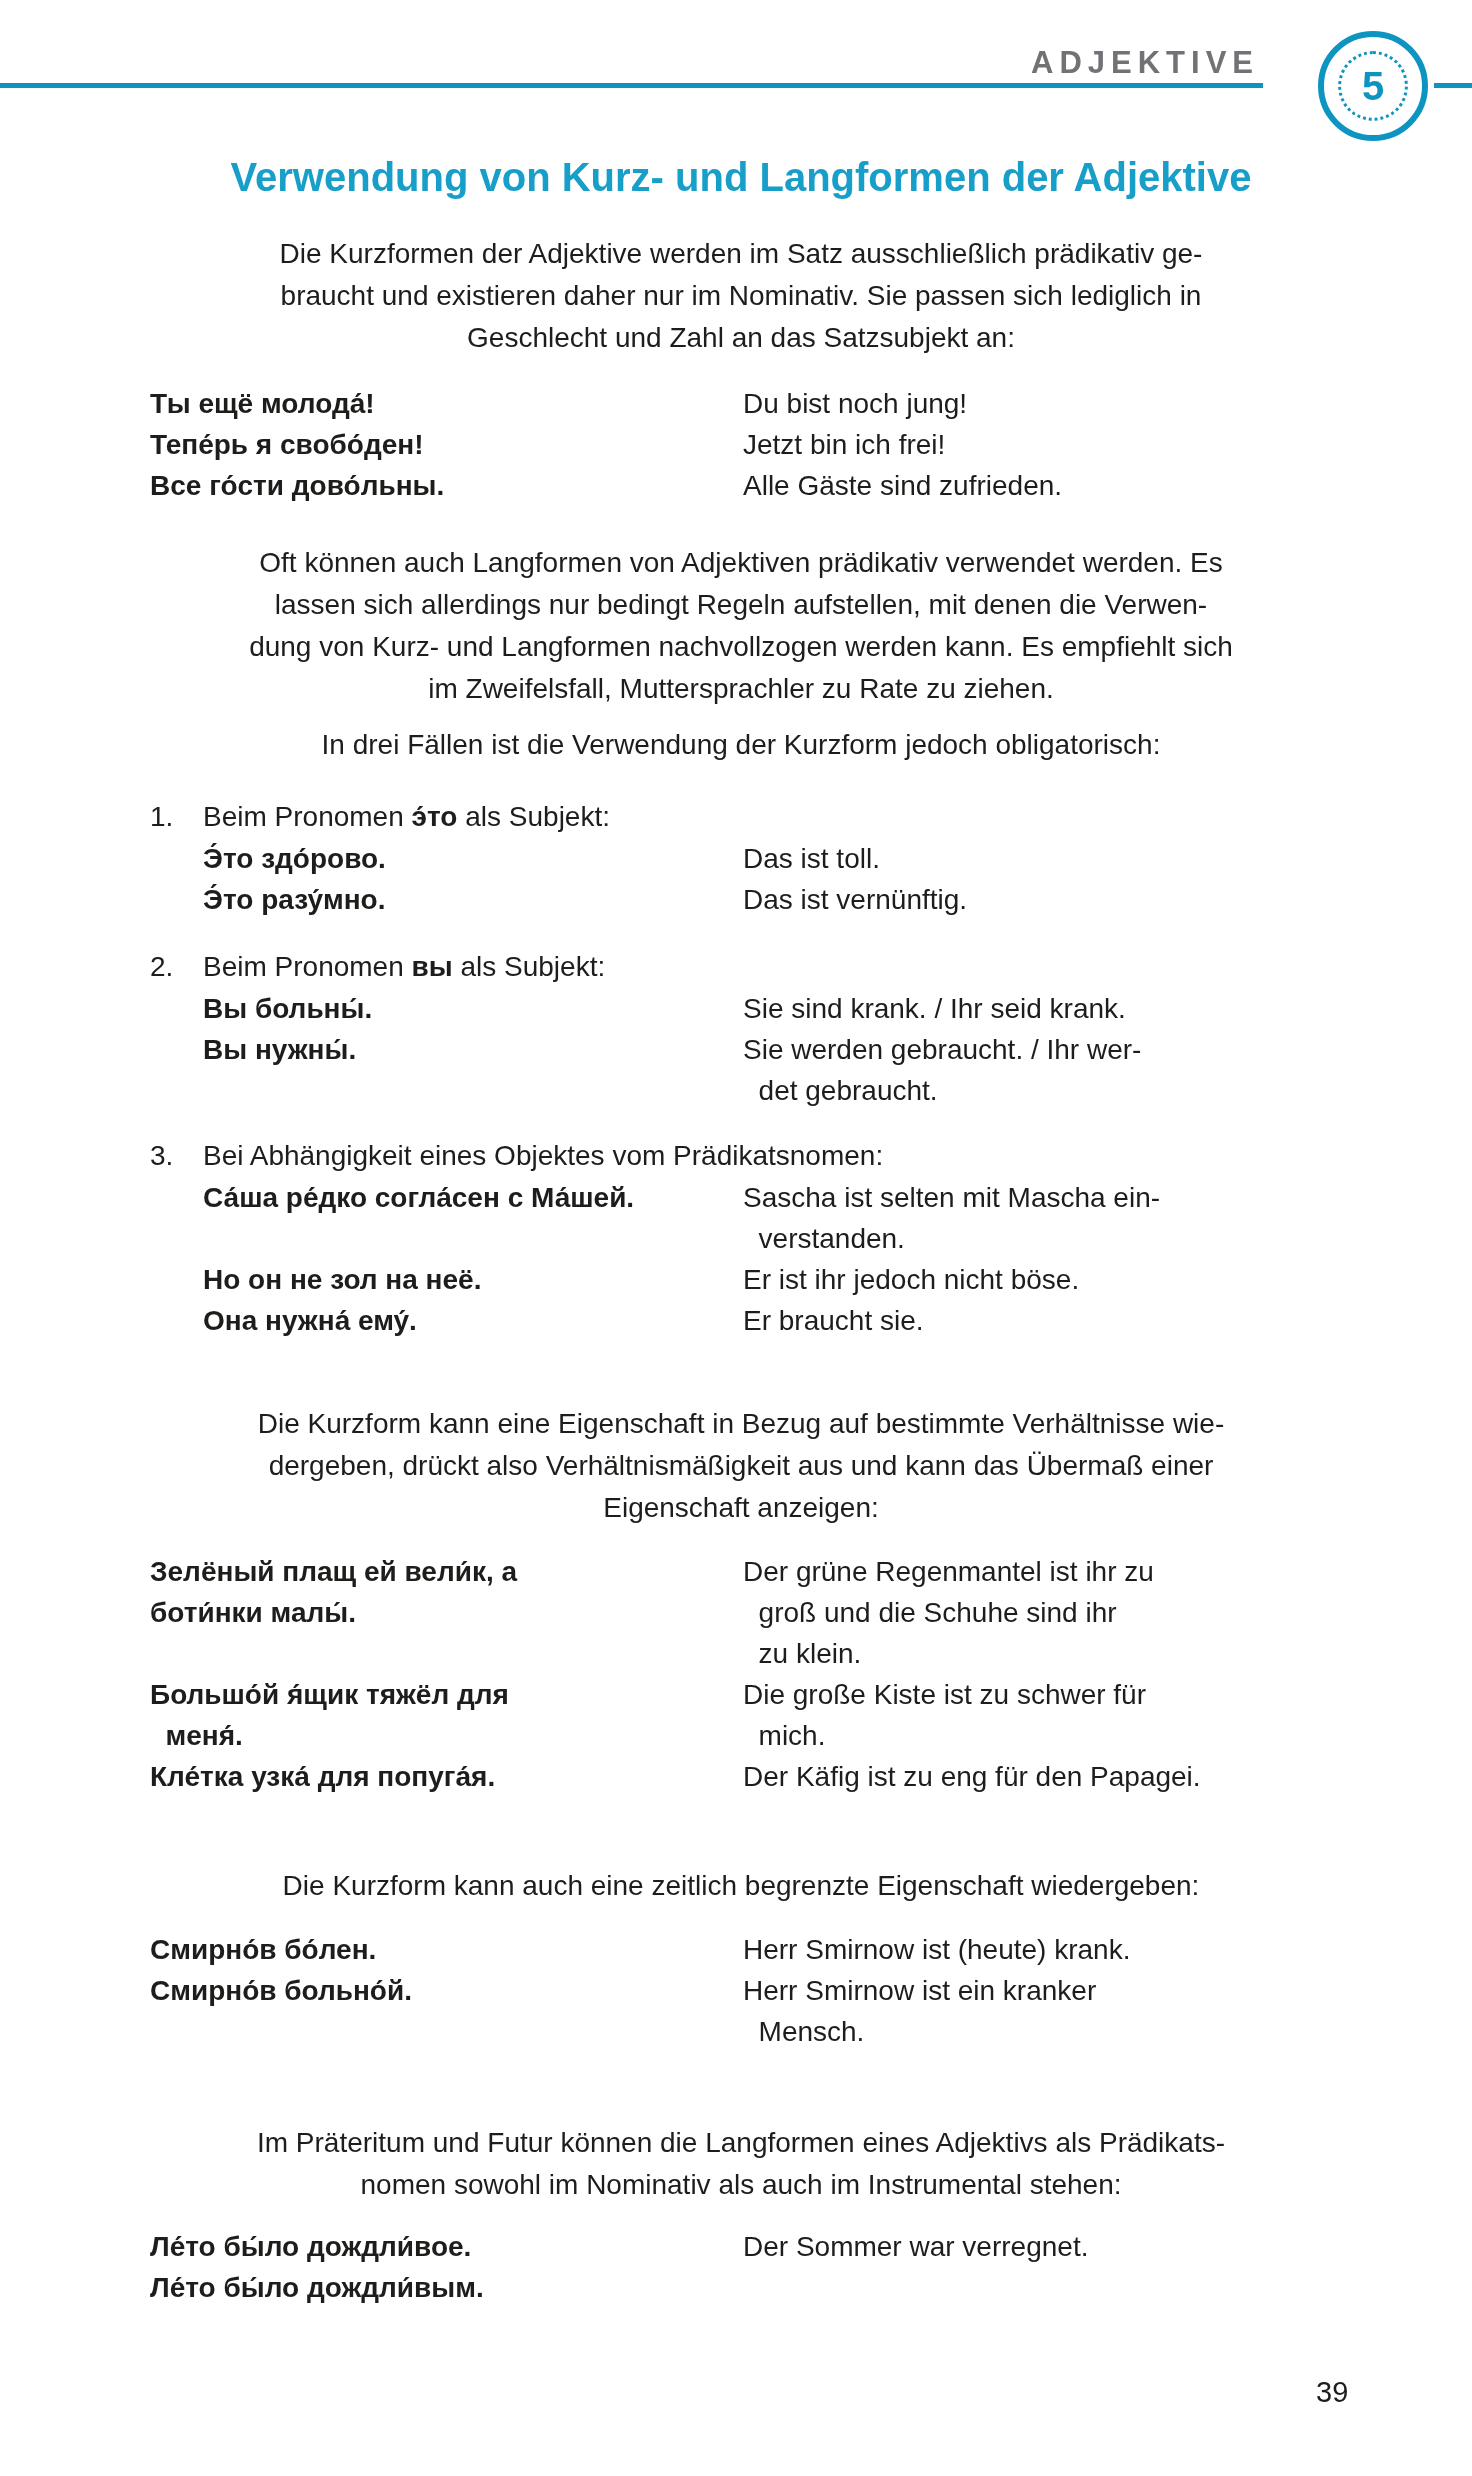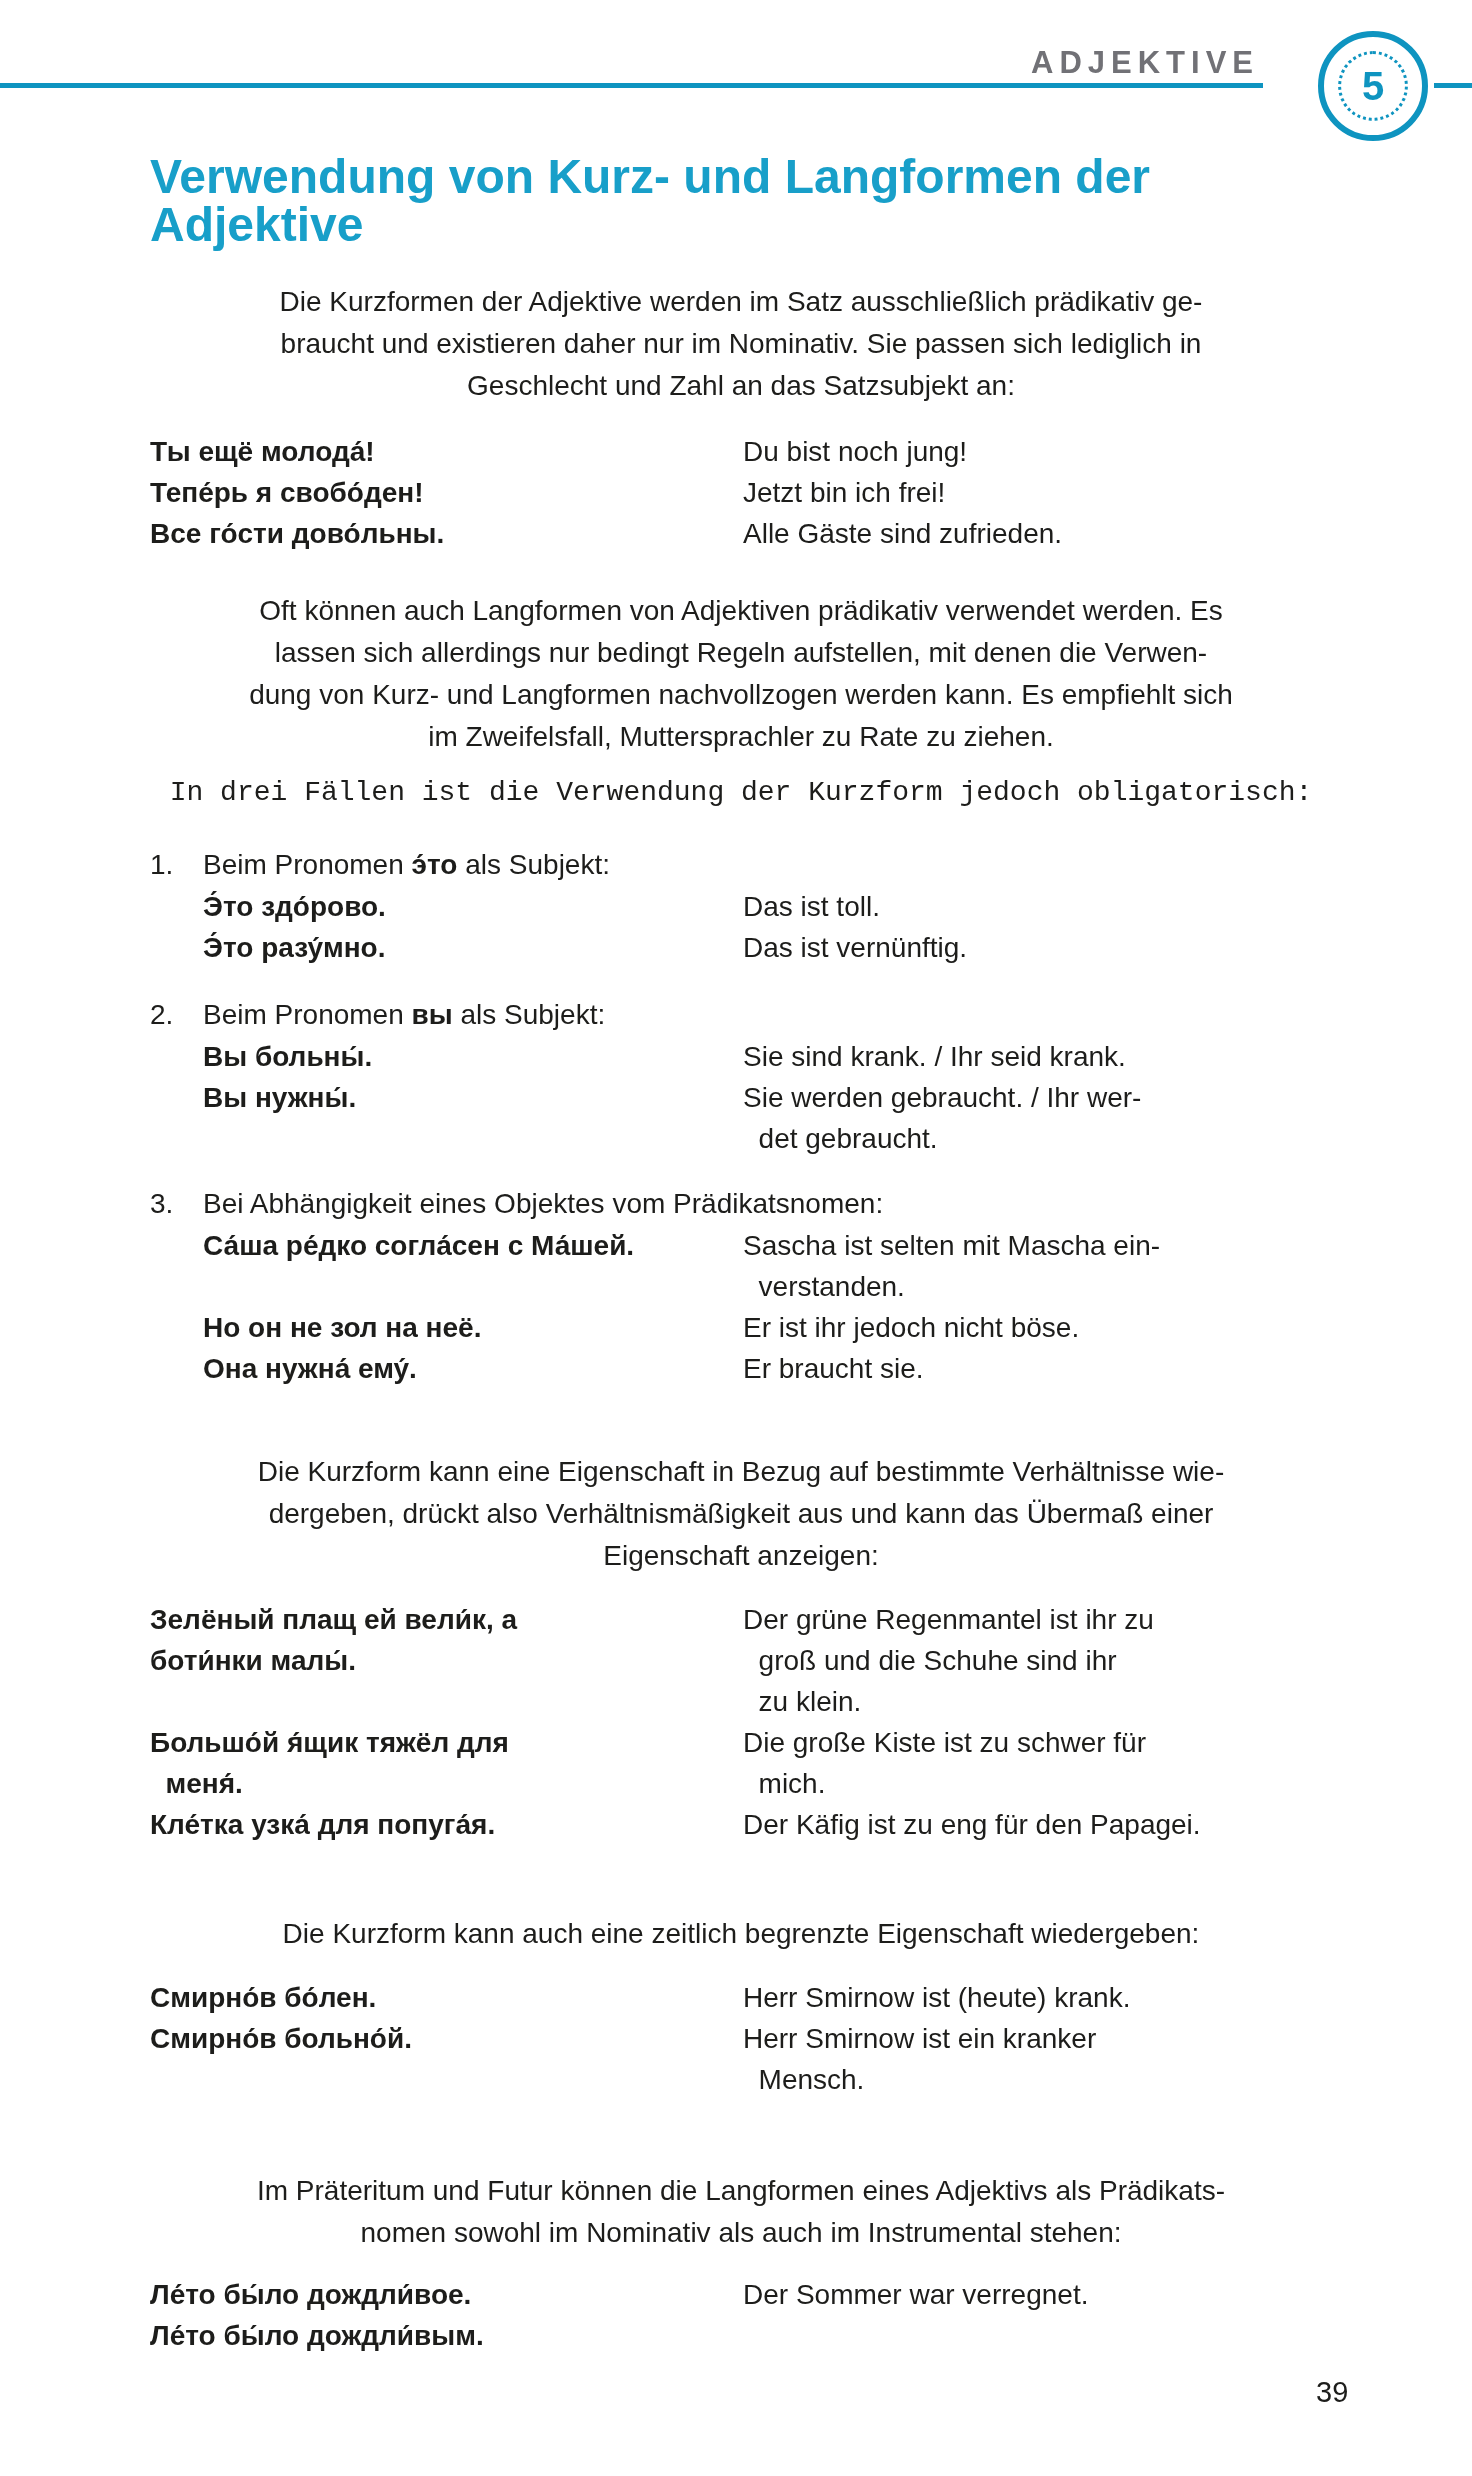--- a/index.html
+++ b/index.html
@@ -31,27 +31,28 @@
   .badge-dots {
     width:70px; height:70px; box-sizing:border-box;
     border:3px dotted #0e94c0; border-radius:50%;
     display:flex; align-items:center; justify-content:center;
   }
   .badge-num { font-size:40px; font-weight:bold; color:#0e94c0; line-height:1; }
   
   .content { position:absolute; left:150px; top:0; width:1182px; }
   .title {
     margin:153px 0 0 0;
-    font-size:48px; line-height:48px; font-weight:bold;
+    font-size:40px; line-height:48px; font-weight:bold;
     color:#189fc9;
+    text-align:center;
   }
   .para { margin:0; white-space:pre-wrap;text-align:center; }
   .p1 { margin-top:32px; }
   .p2 { margin-top:36px; }
-  .p3 { margin-top:14px;font-family:Liberation Mono, monospace; }
+  .p3 { margin-top:14px; }
   .p4 { margin-top:62px; }
   .p5 { margin-top:68px; }
   .p6 { margin-top:70px; }
   .exblock { margin:0; }
   .ex1 { margin-top:24px; }
   .ex3 { margin-top:22px; }
   .ex4 { margin-top:22px; }
   .ex5 { margin-top:20px; }
   .row { display:flex; line-height:41px; }
   .ru { font-weight:bold; white-space:pre-wrap; width:593px; flex:none; }

